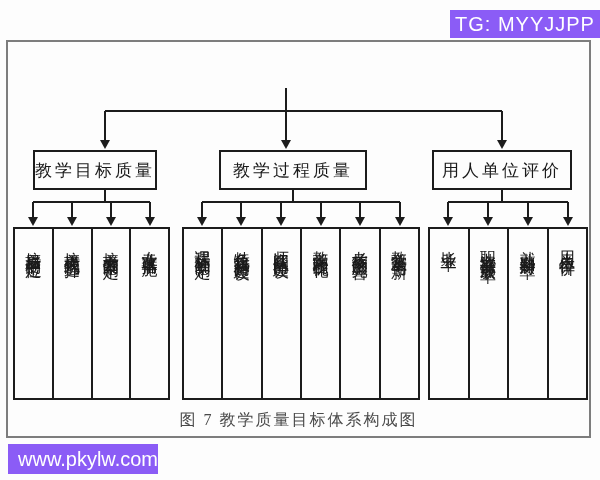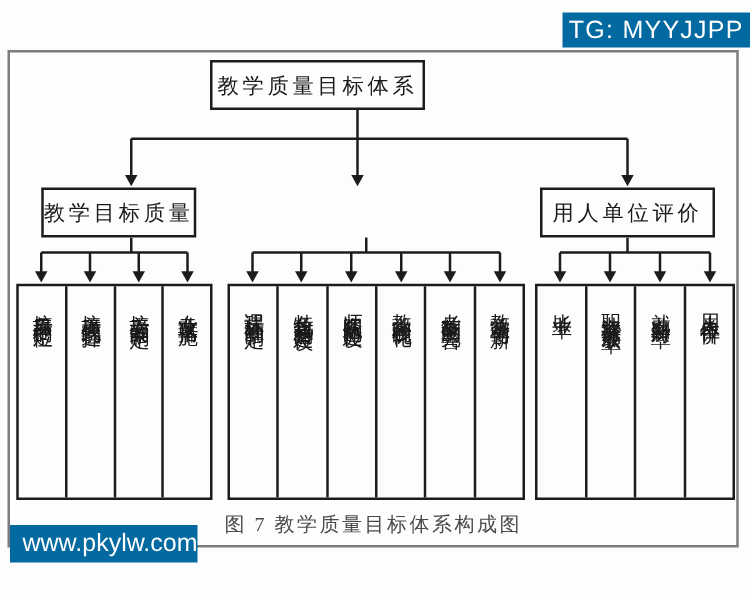--- a/index.html
+++ b/index.html
@@ -2,26 +2,26 @@
 <html><head>
 <meta charset="utf-8">
 <style>
   html,body{margin:0;padding:0;background:#ffffff;}
   #stage{
     position:relative;width:600px;height:480px;background:#fdfdfd;overflow:hidden;
     font-family:"Liberation Serif","DejaVu Serif",serif;color:#1a1a1a;
   }
   
   .badge{
-    position:absolute;background:#0369a1;color:#ffffff;
+    position:absolute;background:#8b5cf6;color:#ffffff;
     font-family:"Liberation Sans","DejaVu Sans",sans-serif;
     display:flex;align-items:center;justify-content:center;
   }
   #tg-badge{left:450px;top:10px;width:150px;height:28px;font-size:20px;letter-spacing:1px;}
-  #watermark{left:8px;top:420px;width:150px;height:30px;font-size:20px;justify-content:flex-start;padding-left:10px;box-sizing:border-box;}
+  #watermark{left:8px;top:444px;width:150px;height:30px;font-size:20px;justify-content:flex-start;padding-left:10px;box-sizing:border-box;}
   
   #frame{
     position:absolute;left:6px;top:40px;width:585px;height:398px;
     border:2px solid #7d7d7d;background:transparent;box-sizing:border-box;
   }
   
   #connectors{position:absolute;left:0;top:0;width:600px;height:480px;}
   #connectors line{stroke:#1c1c1c;stroke-width:2;}
   #connectors polygon{fill:#1c1c1c;}
   
@@ -107,23 +107,23 @@
     <line x1="448" y1="202" x2="448" y2="218"></line>
     <line x1="488" y1="202" x2="488" y2="218"></line>
     <line x1="528" y1="202" x2="528" y2="218"></line>
     <line x1="568" y1="202" x2="568" y2="218"></line>
     <polygon points="443,217 453,217 448,226"></polygon>
     <polygon points="483,217 493,217 488,226"></polygon>
     <polygon points="523,217 533,217 528,226"></polygon>
     <polygon points="563,217 573,217 568,226"></polygon>
   </svg>
 
-  <div class="node" id="root-box">教学质量目标体系</div>
 
   <div class="node" id="branch-0">教学目标质量</div>
+  <div class="node" id="branch-1">教学过程质量</div>
   <div class="node" id="branch-2">用人单位评价</div>
 
   <div class="leafgroup" id="group-0">
     <div class="leafcol">
         <span class="vtext">培养目标的定位</span>
       </div>
     <div class="leafcol">
         <span class="vtext">培养模式的选择</span>
       </div>
     <div class="leafcol">

